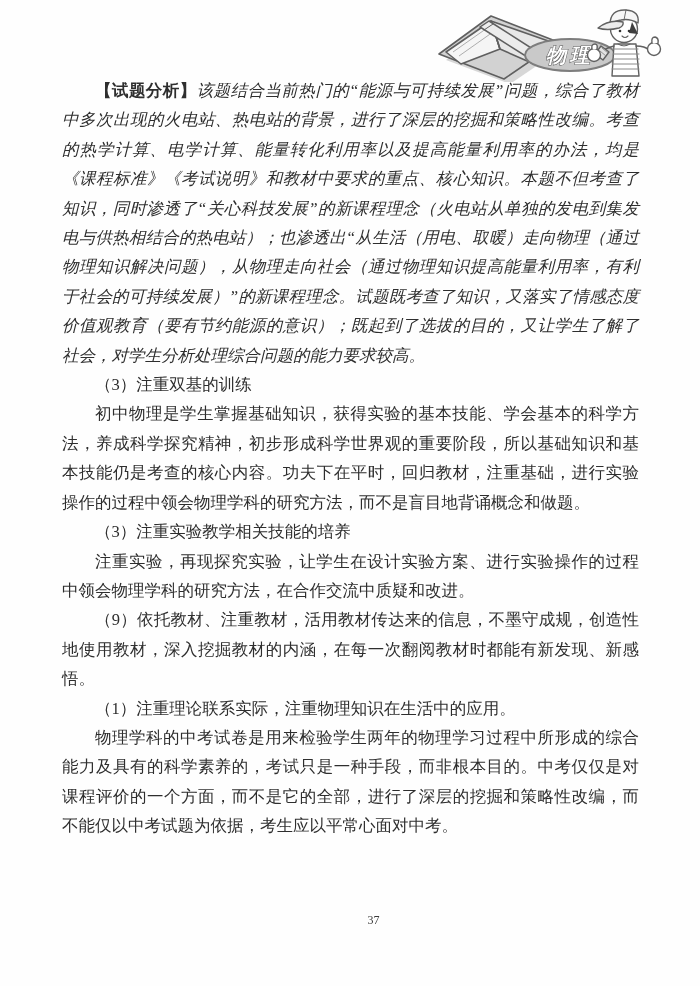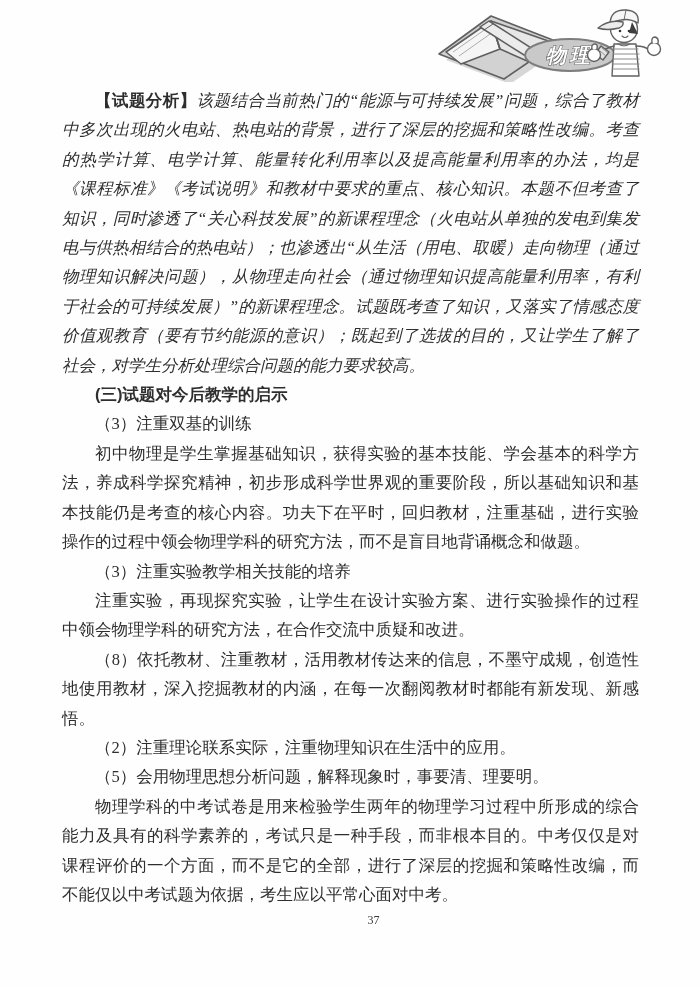--- a/index.html
+++ b/index.html
@@ -9,21 +9,21 @@
     background:#fefefe;
     overflow:hidden;
     font-family:"Liberation Serif","DejaVu Serif",serif;
     color:#2e2e2e;
     padding-left:47px;
   }
   .header-art{
     position:absolute;left:433px;top:2px;width:230px;height:80px;
   }
   .content{
-    position:absolute;left:62px;top:86px;width:577px;
+    position:absolute;left:62px;top:76px;width:577px;
     font-size:16.5px;line-height:29.4px;
     text-align:justify;
   }
   .content p{margin:0;text-indent:2em;}
   .analysis{font-style:italic;}
   .analysis .label{
     font-style:normal;font-weight:bold;
     font-family:"Liberation Sans","DejaVu Sans",sans-serif;
   }
   .hei{
@@ -86,31 +86,29 @@
         <circle cx="196" cy="29" r="1.3" fill="#333333" stroke="none"></circle>
         <path d="M189,34 Q192,37 195,34" fill="none" stroke-width="1.1"></path>
         <path d="M185,42 q6,4 12,0" fill="none" stroke-width="1"></path>
       </g>
     </svg>
   </div>
 
   <div class="content">
     <p class="analysis"><span class="label">【试题分析】</span><span>该题结合当前热门的“能源与可持续发展”问题，综合了教材中多次出现的火电站、热电站的背景，进行了深层的挖掘和策略性改编。考查的热学计算、电学计算、能量转化利用率以及提高能量利用率的办法，均是《课程标准》《考试说明》和教材中要求的重点、核心知识。本题不但考查了知识，同时渗透了“关心科技发展”的新课程理念（火电站从单独的发电到集发电与供热相结合的热电站）；也渗透出“从生活（用电、取暖）走向物理（通过物理知识解决问题），从物理走向社会（通过物理知识提高能量利用率，有利于社会的可持续发展）”的新课程理念。试题既考查了知识，又落实了情感态度价值观教育（要有节约能源的意识）；既起到了选拔的目的，又让学生了解了社会，对学生分析处理综合问题的能力要求较高。</span></p>
 
-    <p class="hei">(三)试题对今后教学的启示</p>
 
     <p>（3）注重双基的训练</p>
     <p>初中物理是学生掌握基础知识，获得实验的基本技能、学会基本的科学方法，养成科学探究精神，初步形成科学世界观的重要阶段，所以基础知识和基本技能仍是考查的核心内容。功夫下在平时，回归教材，注重基础，进行实验操作的过程中领会物理学科的研究方法，而不是盲目地背诵概念和做题。</p>
 
     <p>（3）注重实验教学相关技能的培养</p>
     <p>注重实验，再现探究实验，让学生在设计实验方案、进行实验操作的过程中领会物理学科的研究方法，在合作交流中质疑和改进。</p>
 
-    <p>（8）依托教材、注重教材，活用教材传达来的信息，不墨守成规，创造性地使用教材，深入挖掘教材的内涵，在每一次翻阅教材时都能有新发现、新感悟。</p>
-    <p>（2）注重理论联系实际，注重物理知识在生活中的应用。</p>
-    <p>（5）会用物理思想分析问题，解释现象时，事要清、理要明。</p>
+    <p>（9）依托教材、注重教材，活用教材传达来的信息，不墨守成规，创造性地使用教材，深入挖掘教材的内涵，在每一次翻阅教材时都能有新发现、新感悟。</p>
+    <p>（1）注重理论联系实际，注重物理知识在生活中的应用。</p>
 
     <p>物理学科的中考试卷是用来检验学生两年的物理学习过程中所形成的综合能力及具有的科学素养的，考试只是一种手段，而非根本目的。中考仅仅是对课程评价的一个方面，而不是它的全部，进行了深层的挖掘和策略性改编，而不能仅以中考试题为依据，考生应以平常心面对中考。</p>
   </div>
 
   <div class="footer">
     <span>37</span>
   </div>
 
 </div>
 

